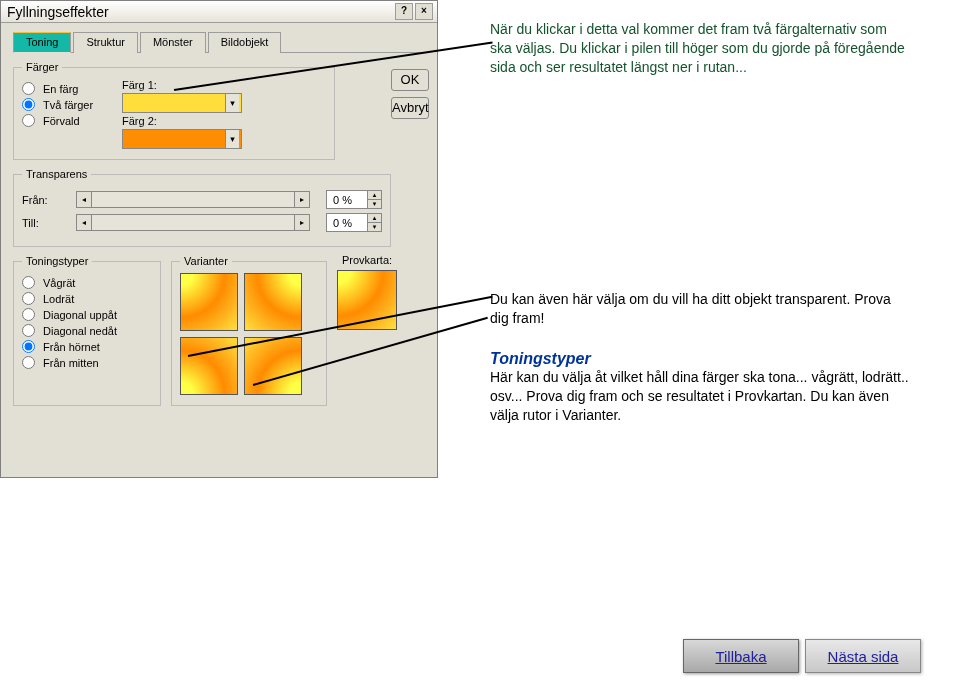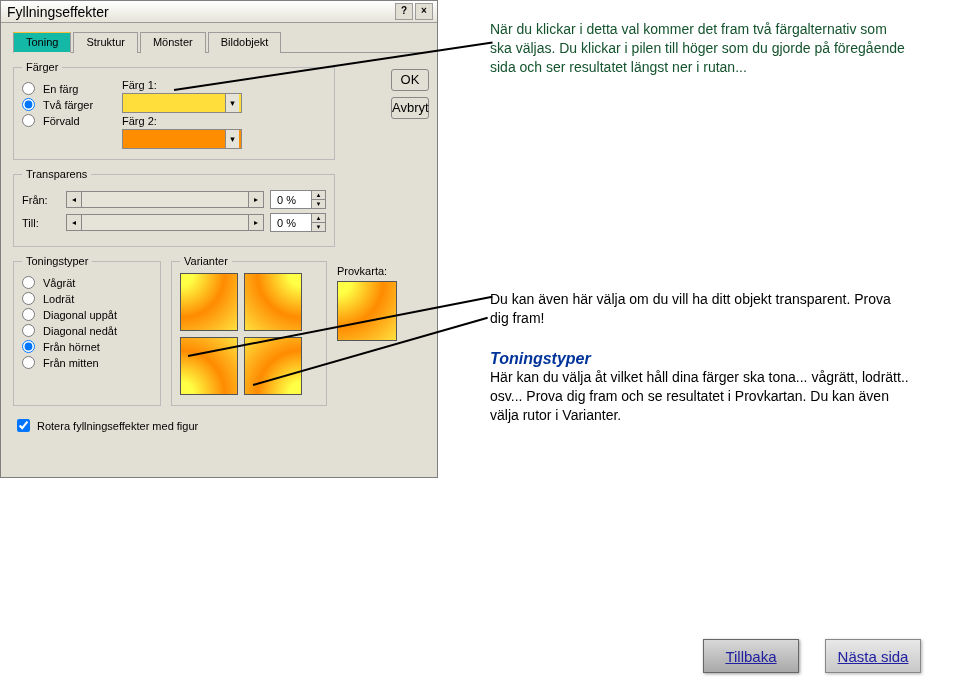--- a/index.html
+++ b/index.html
@@ -112,21 +112,21 @@
   .swatch-arrow {
     width:14px; height:100%;
     border-left:1px solid #888;
     background:#e6e3d8;
     display:flex; align-items:center; justify-content:center;
     font-size:9px;
   }
 
   
   .trans-row {
-    display:flex; align-items:center; gap:6px;
+    display:flex; align-items:center; gap:16px;
     margin:4px 0;
   }
   .trans-row .lbl { width: 38px; }
   .hscroll {
     flex:1; height:17px;
     border:1px solid #888;
     background:#e6e3d8;
     display:flex; align-items:center; justify-content:space-between;
     padding:0;
   }
@@ -242,21 +242,21 @@
     font-family: Verdana, Arial, sans-serif;
   }
   .explain-block2 p {
     font-size:14px; line-height:1.35; margin:0 0 22px 0; color:#000;
   }
 
   
   .nav-btn {
     position:absolute;
     bottom:14px;
-    width:96px; height:34px;
+    width:116px; height:34px;
     font-family: Verdana, Arial, sans-serif;
     font-size:15px;
     text-align:center;
     line-height:34px;
     color:#2020a0;
     text-decoration: underline;
     cursor:pointer;
   }
   .nav-prev {
     right: 160px;
@@ -323,21 +323,21 @@
             <div class="swatch-arrow">▾</div>
           </div>
           <span class="color-label">Färg 2:</span>
           <div class="color-swatch" style="background:#ff8d00;">
             <div class="swatch-arrow">▾</div>
           </div>
         </div>
       </div>
     </fieldset>
 
-    <fieldset class="grp" style="width:322px;">
+    <fieldset class="grp" style="width:378px;">
       <legend>Transparens</legend>
       <div class="trans-row">
         <span class="lbl">Från:</span>
         <div class="hscroll">
           <span class="arrow">◂</span>
           <span class="arrow r">▸</span>
         </div>
         <div class="spin">
           <input value="0 %" style="">
           <div class="spinbtns">
@@ -394,30 +394,26 @@
       <fieldset class="grp" style="width:156px;">
         <legend>Varianter</legend>
         <div class="varianter-grid">
           <div class="variant v1"></div>
           <div class="variant v2"></div>
           <div class="variant v3"></div>
           <div class="variant v4"></div>
         </div>
       </fieldset>
 
-      <div style="margin-top:18px;">
+      <div style="margin-top:7px;text-align:center;">
         <div style="margin-bottom:4px;">Provkarta:</div>
         <div class="provkarta-box"></div>
       </div>
     </div>
 
-    <label class="chk-row">
-      <input type="checkbox" checked="" style="">
-      <span>Rotera fyllningseffekter med figur</span>
-    </label>
 
   </div>
 </div>
 
 <div class="explain">
   <p>När du klickar i detta val kommer det fram två färgalternativ som ska väljas. Du klickar i pilen till höger som du gjorde på föregående sida och ser resultatet längst ner i rutan...</p>
 </div>
 
 <div class="explain-block2">
   <p>Du kan även här välja om du vill ha ditt objekt transparent. Prova dig fram!</p>

